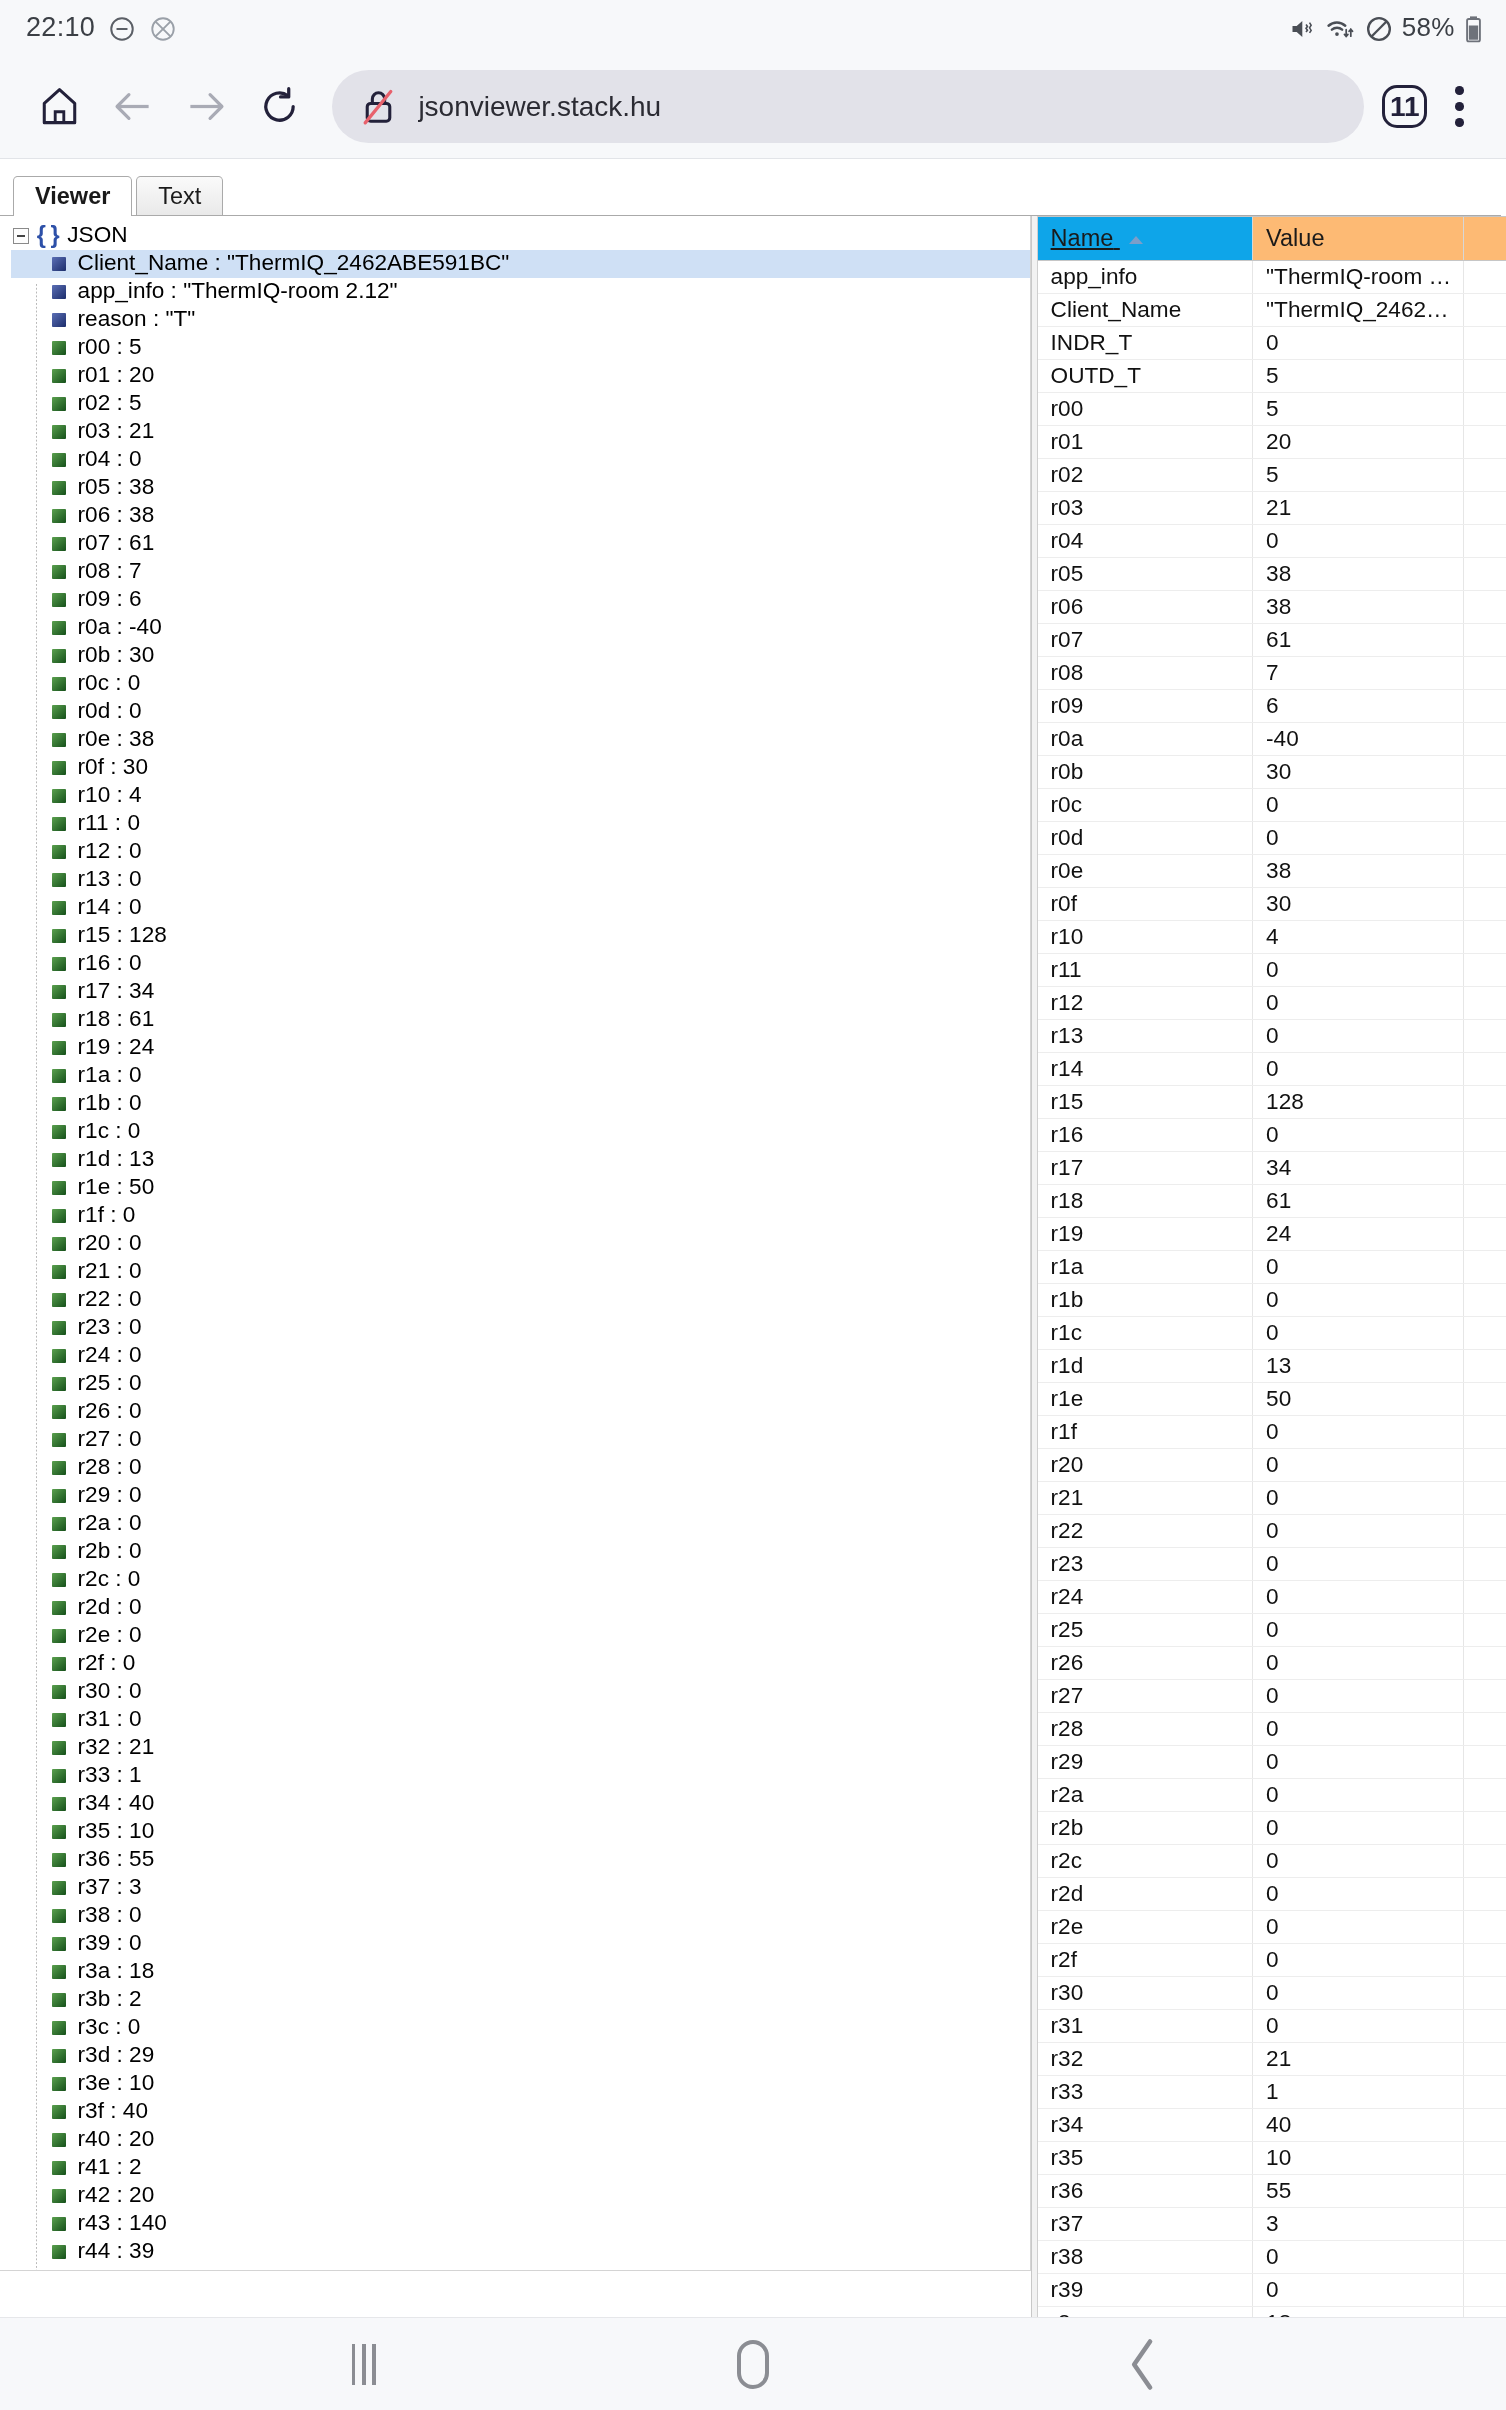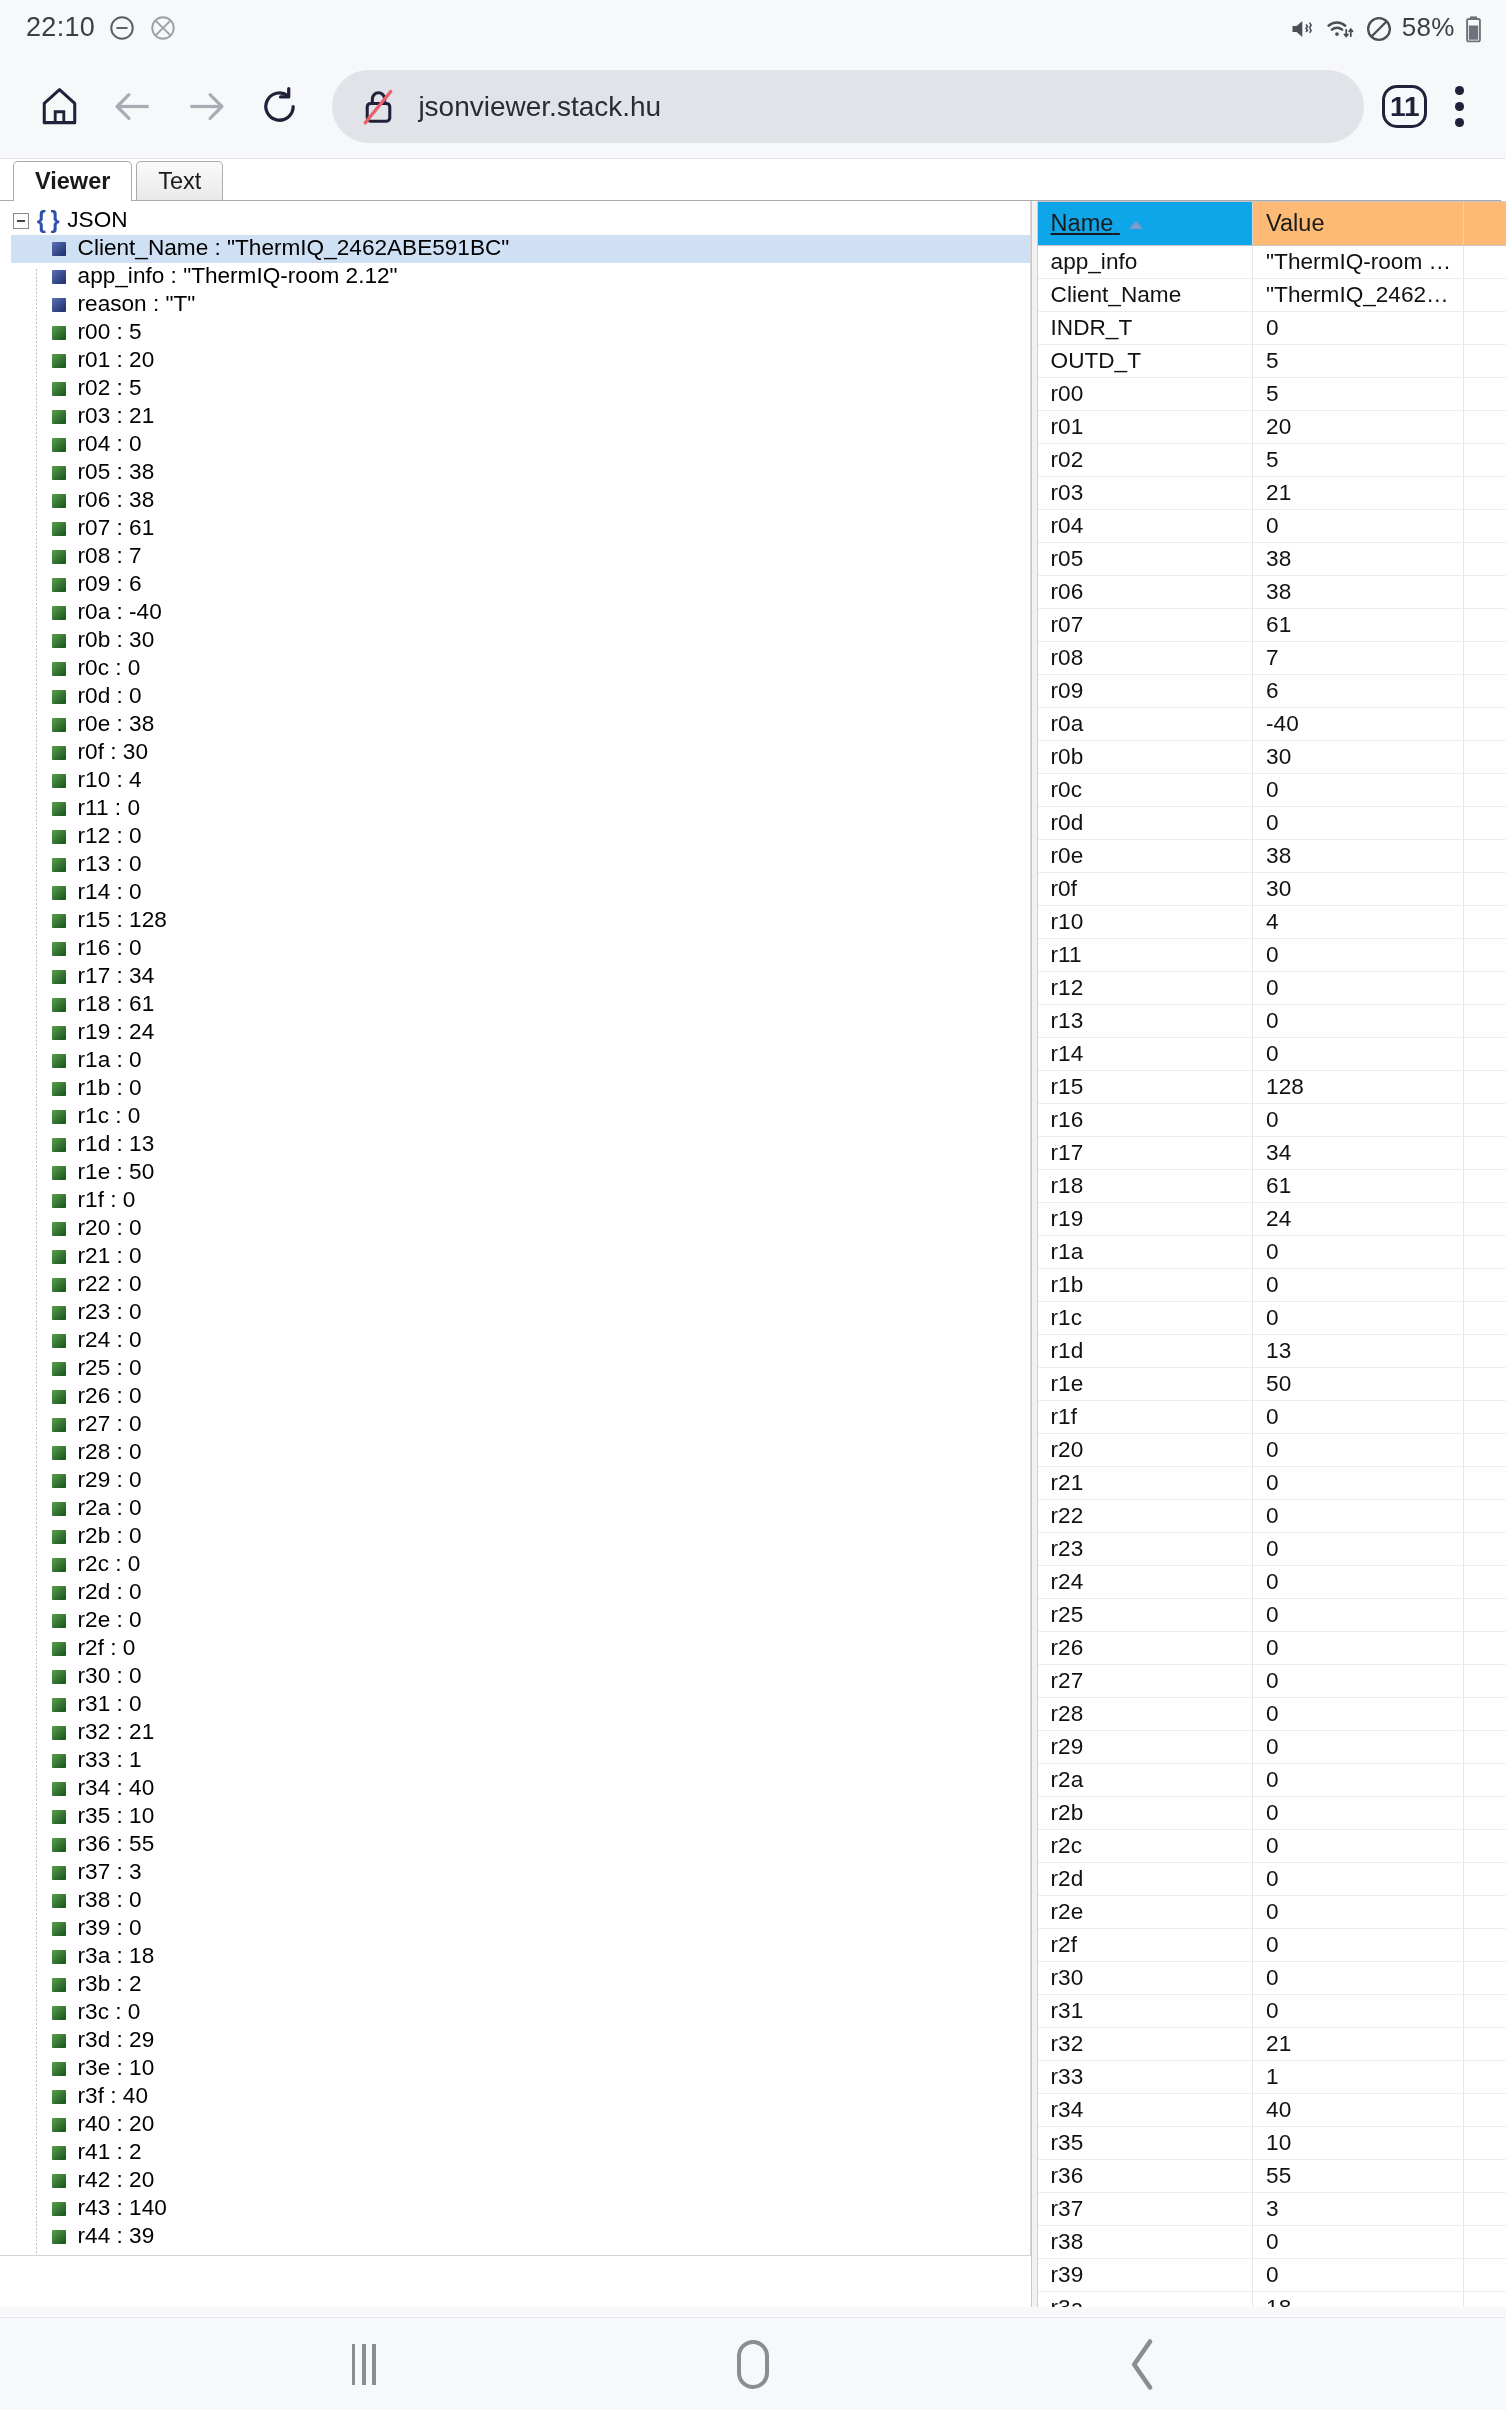--- a/index.html
+++ b/index.html
@@ -14,21 +14,21 @@
 
   
   .status-bar {
     height: 55px;
     background: #f7f8fa;
     display: flex;
     align-items: center;
     justify-content: space-between;
     padding: 0 24.5px 0 26px;
   }
-  .status-left { display: flex; align-items: center; gap: 13px; }
+  .status-left { display: flex; align-items: flex-end; gap: 13px; }
   .status-clock { font-size: 27px; color: #3b3f45; letter-spacing: 0.3px; }
   .status-right { display: flex; align-items: flex-end; gap: 9px; }
   .status-batt-text { font-size: 26px; color: #3b3f45; letter-spacing: 0.2px; }
   .ic { display: inline-block; line-height: 0; }
 
   
   .browser-bar {
     height: 104px;
     background: #f7f8fa;
     display: flex;
@@ -73,21 +73,21 @@
   .kebab {
     width: 53px; height: 68px;
     display: flex; flex-direction: column; align-items: center; justify-content: center;
     gap: 7.5px; flex: 0 0 auto;
   }
   .kebab i { width: 8.5px; height: 8.5px; border-radius: 50%; background: #23213a; display: block; }
 
   
   .page {
     position: absolute;
-    top: 159px;
+    top: 174px;
     left: 0;
     width: 1501px;
     height: 2157px;
     background: #ffffff;
   }
 
   
   .tabstrip {
     height: 42px;
     background: #ffffff;

